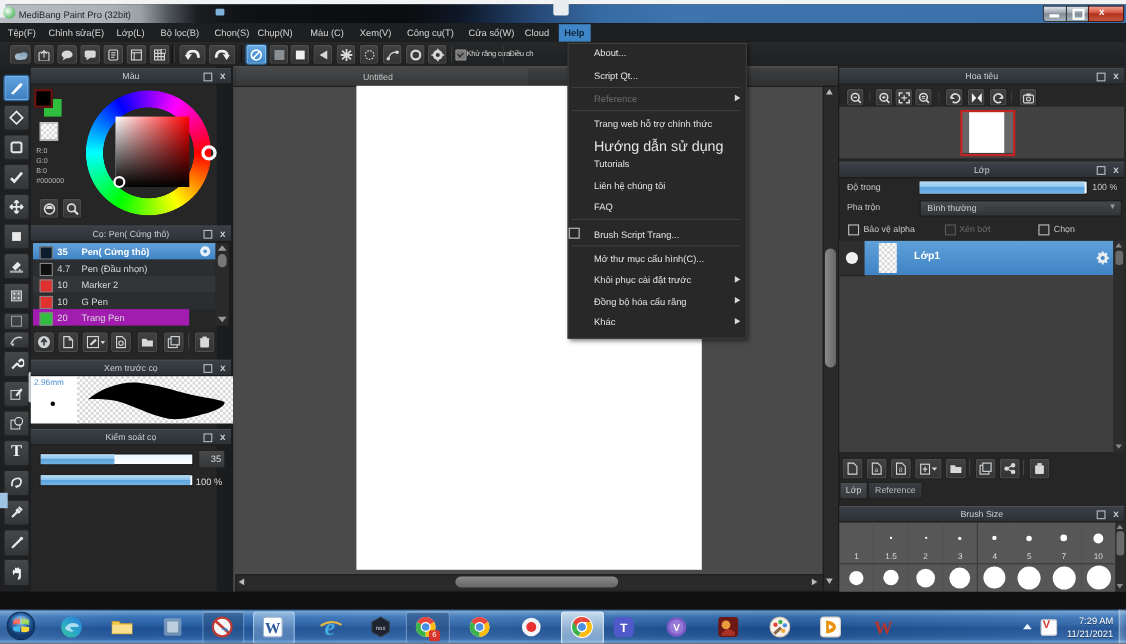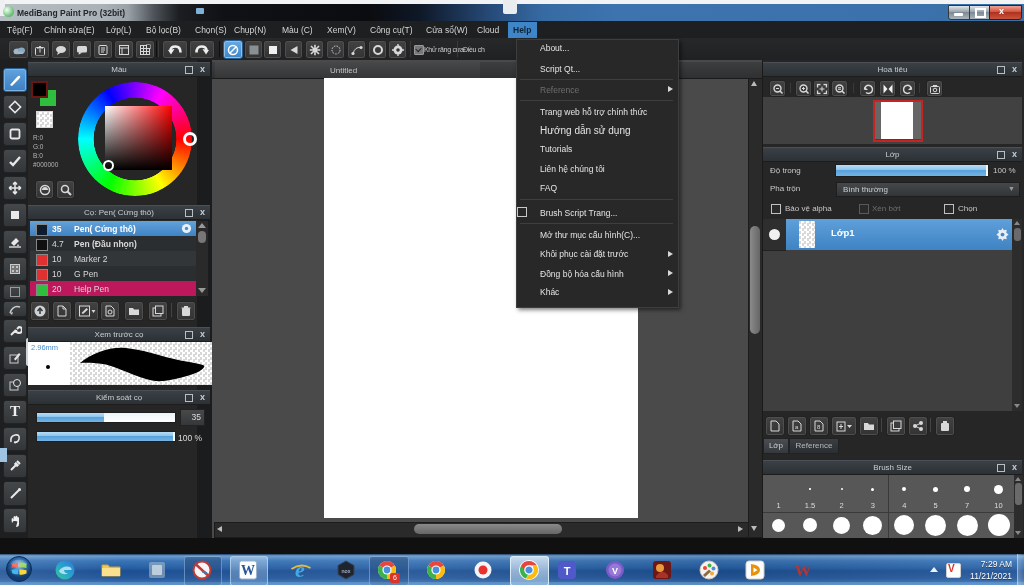--- a/index.html
+++ b/index.html
@@ -18,21 +18,21 @@
 .num{position:absolute;width:100%;text-align:center;color:#ddd;font-size:7.5px}
 .tb-ic{position:absolute;top:560px;width:20px;height:20px}
 </style></head>
 <body>
 <div id="root">
 
 <div class="abs" style="left:0;top:0;width:1024px;height:4px;background:#f2f3f4"></div>
 <div class="abs" style="left:0;top:4px;width:1024px;height:17px;background:linear-gradient(90deg,#b6bec4 0%,#aab2b8 10%,#9aa2a8 12.5%,#4e545a 15%,#1b1d21 17.5%,#101114 22%,#0b0c0f 36%,#0e1827 41%,#274b7a 48%,#366aa2 53%,#3d74ae 60%,#3b72ab 86%,#3a70a8 100%)"></div>
 <div class="abs" style="left:0;top:0;width:5px;height:16px;background:#eef0f1"></div>
 <div class="abs" style="left:3px;top:6px;width:11px;height:11px;border-radius:50%;background:radial-gradient(circle at 35% 35%,#f4fff6,#7fc98a 55%,#3f9b52)"></div>
-<div class="abs" style="left:17px;top:8px;color:#23262a;font-size:8.5px;font-weight:bold">MediBang Paint Pro (32bit)</div>
+<div class="abs" style="left:17px;top:8px;color:#23262a;font-size:8.5px;font-weight:normal">MediBang Paint Pro (32bit)</div>
 <div class="abs" style="left:196px;top:8px;width:8px;height:6px;background:#7fb2d9;border-radius:1px"></div>
 <div class="abs" style="left:503px;top:0;width:14px;height:14px;background:#e9edf0;border-radius:0 0 2px 2px"></div>
 
 <div class="abs" style="left:948px;top:5px;width:21px;height:13px;background:linear-gradient(#dfe5ea,#9aa4ad 45%,#7e8a94 50%,#aab4bc);border:1px solid #33383d;border-radius:0 0 0 3px"></div>
 <div class="abs" style="left:969px;top:5px;width:20px;height:13px;background:linear-gradient(#dfe5ea,#9aa4ad 45%,#7e8a94 50%,#aab4bc);border:1px solid #33383d"></div>
 <div class="abs" style="left:989px;top:5px;width:31px;height:13px;background:linear-gradient(#f0a090,#d4523c 45%,#b03220 50%,#c85438);border:1px solid #4a1810;border-radius:0 0 3px 0"></div>
 <div class="abs" style="left:954px;top:13px;width:9px;height:3px;background:#fff;border-radius:1px"></div>
 <div class="abs" style="left:975px;top:8px;width:7px;height:6px;border:2px solid #fff"></div>
 <div class="abs" style="left:999px;top:7px;color:#fff;font-size:9px;font-weight:bold;line-height:9px">x</div>
 
@@ -307,36 +307,36 @@
         <div class="abs" style="left:22px;top:3px;color:#fff;font-size:8.5px;font-weight:bold">35</div>
         <div class="abs" style="left:44px;top:3px;color:#fff;font-size:8.5px;font-weight:bold">Pen( Cứng thô)</div>
         <svg width="11" height="11" viewBox="0 0 12 12" style="position:absolute;right:4px;top:2px">
           <circle cx="6" cy="6" r="5" fill="#e8f0f8"></circle>
           <circle cx="6" cy="6" r="1.8" fill="#4a8fd0"></circle>
         </svg>
       </div>
       <div class="abs" style="left:30px;top:236px;width:166px;height:15px;background:#2b2e31">
         <div class="abs" style="left:6px;top:2.5px;width:10px;height:10px;background:#101010;border:1px solid #888"></div>
         <div class="abs" style="left:22px;top:3px;color:#d8d8d8;font-size:8.5px;font-weight:normal">4.7</div>
-        <div class="abs" style="left:44px;top:3px;color:#d8d8d8;font-size:8.5px;font-weight:bold">Pen (Đầu nhọn)</div>
+        <div class="abs" style="left:44px;top:3px;color:#d8d8d8;font-size:8.5px;font-weight:normal">Pen (Đầu nhọn)</div>
       </div>
       <div class="abs" style="left:30px;top:251px;width:166px;height:15px;background:#333639">
         <div class="abs" style="left:6px;top:2.5px;width:10px;height:10px;background:#e03030;border:1px solid #888"></div>
         <div class="abs" style="left:22px;top:3px;color:#d8d8d8;font-size:8.5px;font-weight:normal">10</div>
         <div class="abs" style="left:44px;top:3px;color:#d8d8d8;font-size:8.5px;font-weight:normal">Marker 2</div>
       </div>
       <div class="abs" style="left:30px;top:266px;width:166px;height:15px;background:#2b2e31">
         <div class="abs" style="left:6px;top:2.5px;width:10px;height:10px;background:#e03030;border:1px solid #888"></div>
         <div class="abs" style="left:22px;top:3px;color:#d8d8d8;font-size:8.5px;font-weight:normal">10</div>
         <div class="abs" style="left:44px;top:3px;color:#d8d8d8;font-size:8.5px;font-weight:normal">G Pen</div>
       </div>
-      <div class="abs" style="left:30px;top:281px;width:166px;height:15px;background:#be185d">
+      <div class="abs" style="left:30px;top:281px;width:142px;height:15px;background:#a21caf">
         <div class="abs" style="left:6px;top:2.5px;width:10px;height:10px;background:#2fbe3e;border:1px solid #888"></div>
         <div class="abs" style="left:22px;top:3px;color:#d8d8d8;font-size:8.5px;font-weight:normal">20</div>
-        <div class="abs" style="left:44px;top:3px;color:#d8d8d8;font-size:8.5px;font-weight:normal">Help Pen</div>
+        <div class="abs" style="left:44px;top:3px;color:#d8d8d8;font-size:8.5px;font-weight:normal">Trang Pen</div>
       </div>
       <div class="abs" style="left:196px;top:221px;width:12px;height:75px;background:#2a2a2a"></div>
       <div class="abs" style="left:198px;top:223px;width:0;height:0;border-bottom:5px solid #999;border-left:4px solid transparent;border-right:4px solid transparent"></div>
       <div class="abs" style="left:198px;top:231px;width:8px;height:12px;background:#777;border-radius:4px"></div>
       <div class="abs" style="left:198px;top:288px;width:0;height:0;border-top:5px solid #999;border-left:4px solid transparent;border-right:4px solid transparent"></div>
       <div class="tbtn" style="left:30px;top:301px;width:18px;height:18px;">
         <svg width="12" height="12" viewBox="0 0 12 12">
           <circle cx="6" cy="6" r="5.5" fill="#cfd3d6"></circle>
           <path d="M6 9V4M3.5 6 6 3.2 8.5 6" stroke="#3a3a3a" stroke-width="1.5" fill="none"></path>
         </svg>
@@ -735,29 +735,29 @@
       <div class="abs" style="left:1017px;top:554px;width:7px;height:31px;background:linear-gradient(90deg,rgba(255,255,255,.25),rgba(255,255,255,.05));border-left:1px solid rgba(220,235,250,.6)"></div>
     </div>
 
 <div id="dropdown">
       <div class="abs" style="left:516px;top:39px;width:161px;height:267px;background:#282828;border:1px solid #3e3e3e;box-shadow:2px 2px 4px rgba(0,0,0,.5)"></div>
       <div class="abs" style="left:540px;top:43px;color:#e4e4e4;font-size:8.5px;white-space:nowrap">About...</div>
       <div class="abs" style="left:540px;top:64px;color:#e4e4e4;font-size:8.5px;white-space:nowrap">Script Qt...</div>
       <div class="abs" style="left:540px;top:84.5px;color:#6e6e6e;font-size:8.5px;white-space:nowrap">Reference</div>
       <div class="abs" style="left:668px;top:86.0px;width:0;height:0;border-left:5px solid #d8d8d8;border-top:3.5px solid transparent;border-bottom:3.5px solid transparent"></div>
       <div class="abs" style="left:540px;top:107px;color:#e4e4e4;font-size:8.5px;white-space:nowrap">Trang web hỗ trợ chính thức</div>
-      <div class="abs" style="left:540px;top:125px;color:#e4e4e4;font-size:10px;white-space:nowrap">Hướng dẫn sử dụng</div>
+      <div class="abs" style="left:540px;top:125px;color:#e4e4e4;font-size:13px;white-space:nowrap">Hướng dẫn sử dụng</div>
       <div class="abs" style="left:540px;top:144px;color:#e4e4e4;font-size:8.5px;white-space:nowrap">Tutorials</div>
       <div class="abs" style="left:540px;top:164px;color:#e4e4e4;font-size:8.5px;white-space:nowrap">Liên hệ chúng tôi</div>
       <div class="abs" style="left:540px;top:183px;color:#e4e4e4;font-size:8.5px;white-space:nowrap">FAQ</div>
       <div class="abs" style="left:540px;top:207.5px;color:#e4e4e4;font-size:8.5px;white-space:nowrap">Brush Script Trang...</div>
       <div class="abs" style="left:540px;top:230px;color:#e4e4e4;font-size:8.5px;white-space:nowrap">Mở thư mục cấu hình(C)...</div>
       <div class="abs" style="left:540px;top:249px;color:#e4e4e4;font-size:8.5px;white-space:nowrap">Khôi phục cài đặt trước</div>
       <div class="abs" style="left:668px;top:250.5px;width:0;height:0;border-left:5px solid #d8d8d8;border-top:3.5px solid transparent;border-bottom:3.5px solid transparent"></div>
-      <div class="abs" style="left:540px;top:268.5px;color:#e4e4e4;font-size:8.5px;white-space:nowrap">Đồng bộ hóa cấu hình</div>
+      <div class="abs" style="left:540px;top:268.5px;color:#e4e4e4;font-size:8.5px;white-space:nowrap">Đồng bộ hóa cấu răng</div>
       <div class="abs" style="left:668px;top:270.0px;width:0;height:0;border-left:5px solid #d8d8d8;border-top:3.5px solid transparent;border-bottom:3.5px solid transparent"></div>
       <div class="abs" style="left:540px;top:287px;color:#e4e4e4;font-size:8.5px;white-space:nowrap">Khác</div>
       <div class="abs" style="left:668px;top:288.5px;width:0;height:0;border-left:5px solid #d8d8d8;border-top:3.5px solid transparent;border-bottom:3.5px solid transparent"></div>
       <div class="abs" style="left:520px;top:79px;width:153px;height:1px;background:#3e3e3e"></div>
       <div class="abs" style="left:520px;top:100px;width:153px;height:1px;background:#3e3e3e"></div>
       <div class="abs" style="left:520px;top:199px;width:153px;height:1px;background:#3e3e3e"></div>
       <div class="abs" style="left:520px;top:223px;width:153px;height:1px;background:#3e3e3e"></div>
       <div class="abs" style="left:517px;top:207px;width:8px;height:8px;border:1px solid #c8c8c8;background:#282828"></div>
     </div>
 

